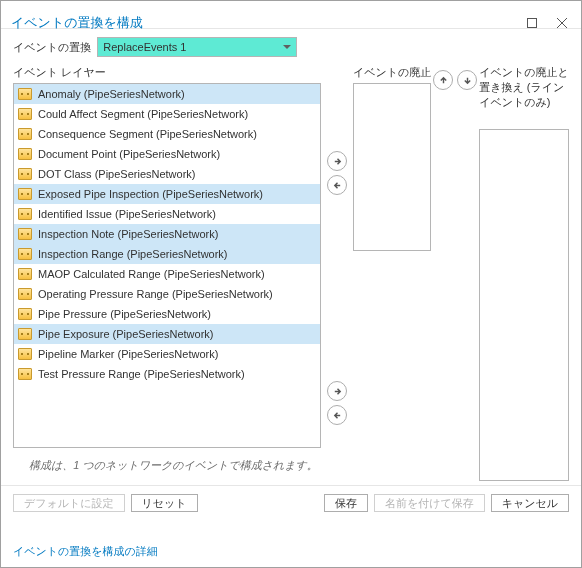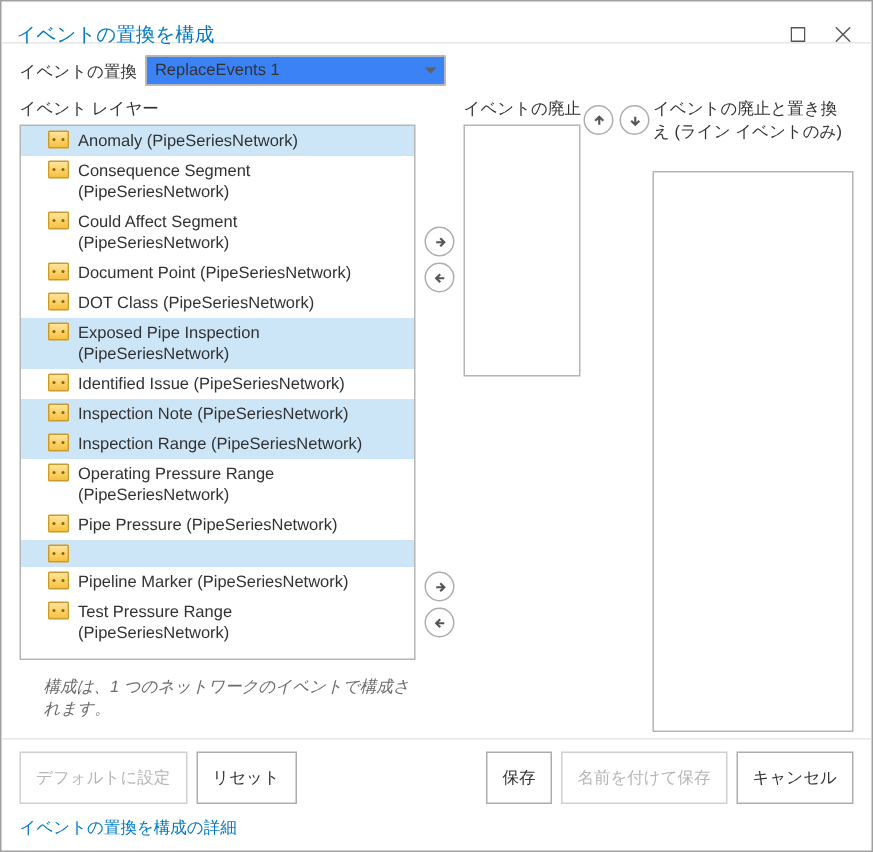--- a/index.html
+++ b/index.html
@@ -60,21 +60,21 @@
   }
   .combo-label { color: #323232; }
   .combo {
     width: 200px;
     height: 20px;
     border: 1px solid #b5b5b5;
     display: flex;
     align-items: center;
     padding: 0 5px;
     position: relative;
-    background: #3b82f6;
+    background: #5eead4;
     justify-content: flex-end;
   }
   .combo-text { flex: 1; font-size: 11px; }
   .combo-arrow {
     width: 8px; height: 8px;
     display: inline-block;
   }
   .combo-arrow::before {
     content: "";
     display: block;
@@ -85,40 +85,40 @@
     margin-top: 2px;
   }
 
   .main-columns {
     flex: 1;
     display: flex;
     gap: 4px;
     min-height: 0;
   }
   .col-left {
-    width: 264px;
+    width: 308px;
     display: flex;
     flex-direction: column;
     min-height: 0;
   }
   .section-label {
     margin-bottom: 3px;
     color: #323232;
   }
   .listbox {
     border: 1px solid #b5b5b5;
     overflow-y: auto;
     flex: 1;
     background: #fff;
   }
   .list-item {
     display: flex;
-    align-items: flex-start;
+    align-items: center;
     gap: 6px;
-    padding: 3px 18px;
+    padding: 3px 4px;
     border-bottom: 0;
     font-size: 11px;
     line-height: 14px;
   }
   .list-item.selected {
     background: #cde6f7;
   }
   .layer-icon {
     width: 14px; height: 12px;
     background: linear-gradient(#ffe49c, #f6c141);
@@ -202,40 +202,41 @@
     display: flex;
     flex-direction: column;
     gap: 8px;
   }
   .footer-row {
     display: flex;
     align-items: center;
     gap: 6px;
   }
   .btn {
-    height: 35px;
+    height: 18px;
     border: 1px solid #adadad;
     background: #fff;
     padding: 0 10px;
     font-size: 11px;
     color: #323232;
     display: inline-flex;
     align-items: center;
     cursor: pointer;
   }
   .btn.disabled {
     color: #b5b5b5;
     border-color: #d0d0d0;
     cursor: default;
   }
   .spacer { flex: 1; }
   .link {
     color: #0079c1;
     text-decoration: none;
     cursor: pointer;
+    margin-top: 24px;
   }
 </style>
 </head>
 <body>
 
 <div class="window">
 
   <div class="titlebar">
     <div class="titlebar-title">イベントの置換を構成</div>
     <div class="titlebar-buttons">
@@ -267,28 +268,28 @@
 
       <div class="col-left">
         <div class="section-label">イベント レイヤー</div>
         <div class="listbox" id="event-list">
             <div class="list-item selected">
               <span class="layer-icon"></span>
               <span>Anomaly (PipeSeriesNetwork)</span>
             </div>
             <div class="list-item">
               <span class="layer-icon"></span>
+              <span>Could Affect Segment (PipeSeriesNetwork)</span>
+            </div>
+            <div class="list-item">
+              <span class="layer-icon"></span>
               <span>Consequence Segment (PipeSeriesNetwork)</span>
             </div>
             <div class="list-item">
               <span class="layer-icon"></span>
-              <span>Could Affect Segment (PipeSeriesNetwork)</span>
-            </div>
-            <div class="list-item">
-              <span class="layer-icon"></span>
               <span>Document Point (PipeSeriesNetwork)</span>
             </div>
             <div class="list-item">
               <span class="layer-icon"></span>
               <span>DOT Class (PipeSeriesNetwork)</span>
             </div>
             <div class="list-item selected">
               <span class="layer-icon"></span>
               <span>Exposed Pipe Inspection (PipeSeriesNetwork)</span>
             </div>
@@ -299,28 +300,33 @@
             <div class="list-item selected">
               <span class="layer-icon"></span>
               <span>Inspection Note (PipeSeriesNetwork)</span>
             </div>
             <div class="list-item selected">
               <span class="layer-icon"></span>
               <span>Inspection Range (PipeSeriesNetwork)</span>
             </div>
             <div class="list-item">
               <span class="layer-icon"></span>
+              <span>MAOP Calculated Range (PipeSeriesNetwork)</span>
+            </div>
+            <div class="list-item">
+              <span class="layer-icon"></span>
               <span>Operating Pressure Range (PipeSeriesNetwork)</span>
             </div>
             <div class="list-item">
               <span class="layer-icon"></span>
               <span>Pipe Pressure (PipeSeriesNetwork)</span>
             </div>
             <div class="list-item selected">
               <span class="layer-icon"></span>
+              <span>Pipe Exposure (PipeSeriesNetwork)</span>
             </div>
             <div class="list-item">
               <span class="layer-icon"></span>
               <span>Pipeline Marker (PipeSeriesNetwork)</span>
             </div>
             <div class="list-item">
               <span class="layer-icon"></span>
               <span>Test Pressure Range (PipeSeriesNetwork)</span>
             </div>
           </div>

